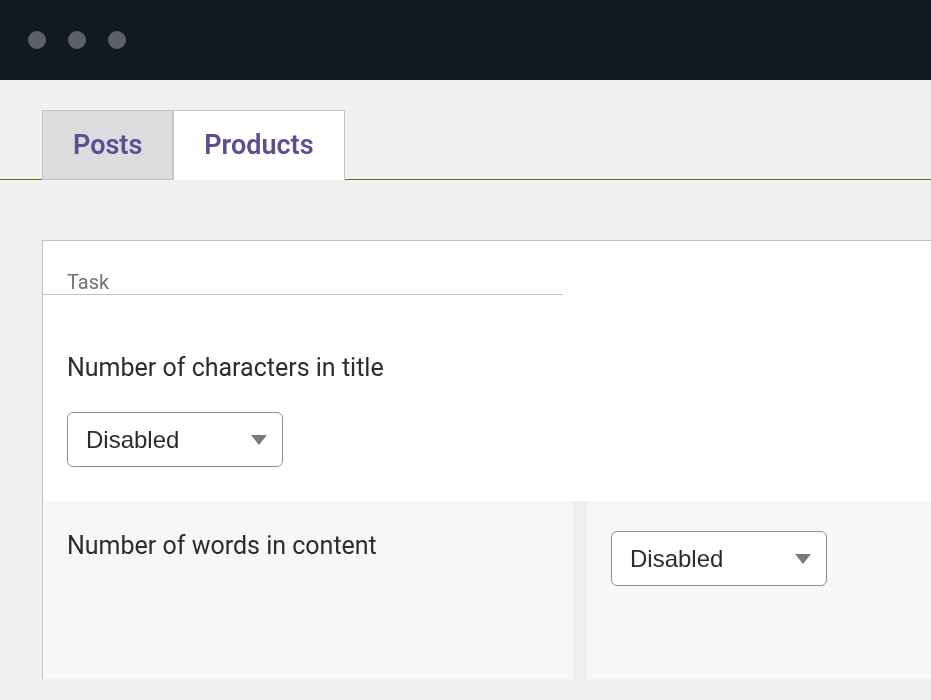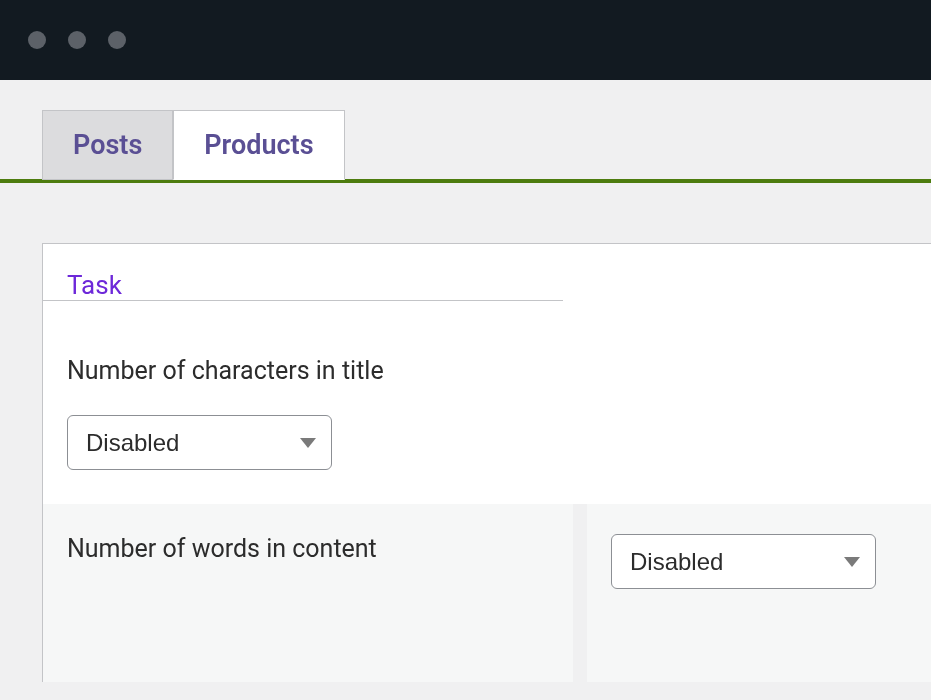--- a/index.html
+++ b/index.html
@@ -22,21 +22,21 @@
       width: 18px;
       height: 18px;
       border-radius: 50%;
       background: #5c6168;
     }
     .content {
       padding: 0;
     }
     .tabs-wrap {
       padding: 28px 0 0 42px;
-      border-bottom: 4px solid #4d7c0f;
+      border-bottom: 1px solid #4d7c0f;
     }
     .tabs {
       display: flex;
       align-items: flex-end;
       height: 71px;
     }
     .tab {
       height: 70px;
       padding: 0 30px;
       display: flex;
@@ -67,22 +67,22 @@
       width: 889px;
     }
     .table-header {
       display: flex;
       height: 82px;
       align-items: center;
       background: #ffffff;
     }
     .col-task, .col-state {
       padding: 0 24px;
-      font-size: 26px;
-      color: #6d28d9;
+      font-size: 20px;
+      color: #737373;
     }
     .col-task {
       width: 530px;
     }
     .col-state {
       flex: 1;
     }
     .table-header-row {
       position: relative;
     }
@@ -109,21 +109,21 @@
     .table-row.odd { background: #ffffff; flex-direction: column; }
     .table-row.even { background: #f6f7f7; }
     .table-row .col-task, .table-row .col-state {
       padding-top: 30px;
       font-size: 25px;
       color: #2c2c2c;
     }
     .table-row .col-state { padding-right: 0; }
     .select-wrap {
       position: relative;
-      width: 265px;
+      width: 216px;
     }
     select {
       width: 100%;
       height: 55px;
       font-size: 24px;
       color: #2c2c2c;
       background: #ffffff;
       border: 1px solid #8c8f94;
       border-radius: 6px;
       padding: 0 44px 0 18px;

